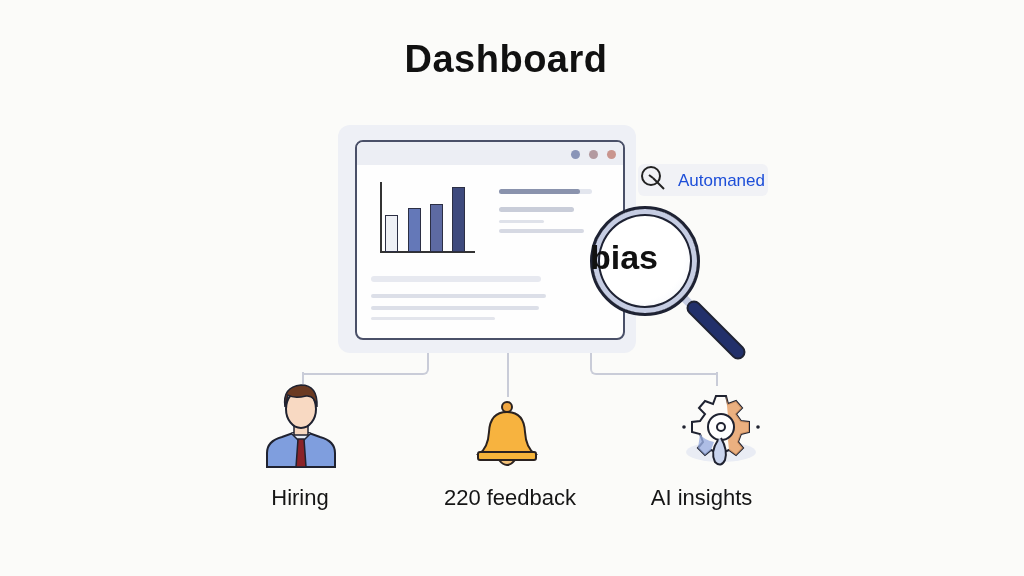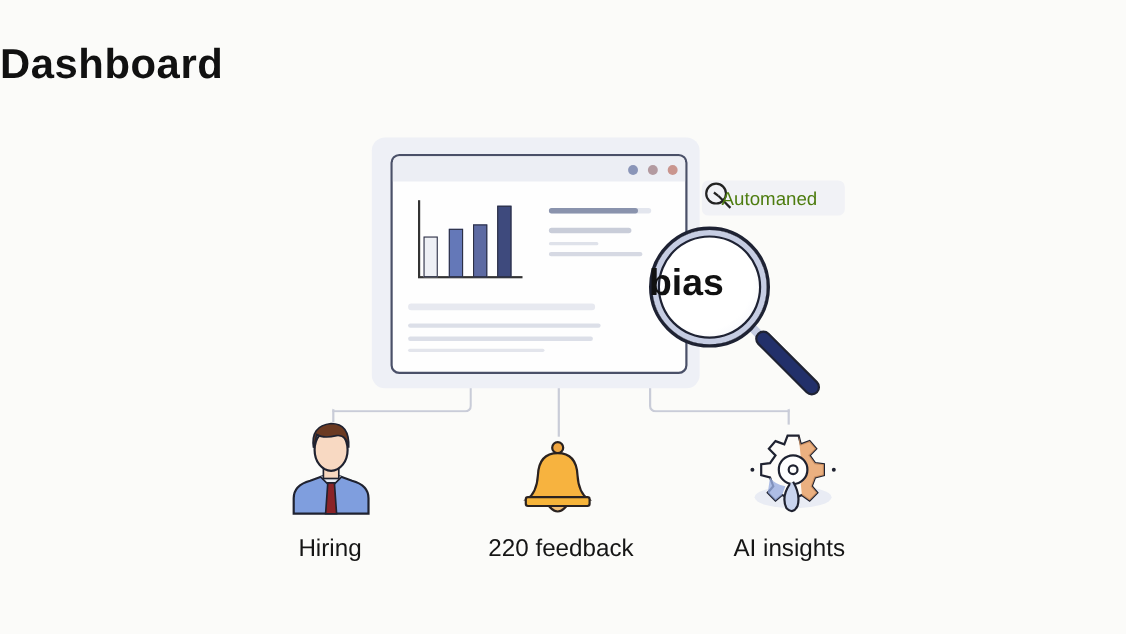--- a/index.html
+++ b/index.html
@@ -4,21 +4,21 @@
   <style>
     html, body { margin: 0; padding: 0; }
     body {
       width: 1024px; height: 576px; overflow: hidden;
       background: #fbfbf9;
       font-family: "Liberation Sans", "DejaVu Sans", sans-serif;
       position: relative;
     }
     .title {
       position: absolute; left: 0; width: 1012px; top: 38px;
-      text-align: left; font-size: 38px; font-weight: bold; color: #111;
+      text-align: center; font-size: 38px; font-weight: bold; color: #111;
       letter-spacing: 0.5px;
     }
     .window-outer {
       position: absolute; left: 338px; top: 125px; width: 298px; height: 228px;
       background: #eef0f6; border-radius: 12px;
     }
     .window {
       position: absolute; left: 355px; top: 140px; width: 270px; height: 200px;
       background: #fefefe; border: 2px solid #4a5068; border-radius: 8px;
       overflow: hidden; box-sizing: border-box;
@@ -32,21 +32,21 @@
     .bar { position: absolute; border: 1.5px solid #2c2f44; box-sizing: border-box; }
     .line { position: absolute; height: 5px; border-radius: 3px; }
     .connector { position: absolute; border-color: #c9ccd8; border-style: solid; border-width: 0; }
     .label {
       position: absolute; font-size: 22px; color: #151515; text-align: center;
     }
     .auto-pill {
       position: absolute; left: 638px; top: 164px; width: 130px; height: 32px;
       background: #f1f2f6; border-radius: 6px;
     }
-    .auto-text { position: absolute; left: 656px; top: 171px; font-size: 17px; color: #4d7c0f; }
+    .auto-text { position: absolute; left: 678px; top: 171px; font-size: 17px; color: #1d4ed8; }
     .mag-lens {
       position: absolute; left: 590px; top: 206px; width: 104px; height: 104px;
       border-radius: 50%; border: 3px solid #1e2233;
       background: radial-gradient(circle at 45% 45%, #ffffff 55%, #e4e8f4 100%);
       box-shadow: inset 0 0 0 5px #c6cde3, inset 0 0 0 7px #1e2233;
     }
     .mag-text {
       position: absolute; left: 590px; top: 238px; width: 110px; text-align: left;
       font-size: 34px; font-weight: bold; color: #111;
     }
@@ -128,13 +128,13 @@
   <ellipse cx="43" cy="60" rx="35" ry="10" fill="#e9ecf4"></ellipse>
   <path d="M38 4 L48 4 L50 12 L58 9 L64 16 L58 22 L63 29 L71 30 L71 40 L63 42 L60 50 L65 56 L58 63 L51 58 L44 61 L40 61 L33 58 L27 63 L20 56 L25 50 L22 42 L14 40 L14 30 L22 29 L27 22 L21 16 L27 9 L35 12 Z" fill="#fdfbf8" stroke="#1f2230" stroke-width="2"></path>
   <path d="M48 4 L50 12 L58 9 L64 16 L58 22 L63 29 L71 30 L71 40 L63 42 L60 50 L65 56 L58 63 L51 58 L50 48 Q58 36 50 24 Z" fill="#e8a26b" opacity="0.85"></path>
   <path d="M22 42 L20 56 L27 63 L33 58 L36 50 Q26 48 22 42 Z" fill="#9aaee0" opacity="0.8"></path>
   <circle cx="43" cy="35" r="13" fill="#fefefe" stroke="#1f2230" stroke-width="2"></circle>
   <circle cx="43" cy="35" r="4" fill="#fefefe" stroke="#1f2230" stroke-width="2"></circle>
   <path d="M40 48 Q32 60 37 70 Q43 76 47 68 Q50 58 43 46" fill="#c9d4ee" stroke="#1f2230" stroke-width="2"></path>
   <circle cx="6" cy="35" r="1.8" fill="#1f2230"></circle>
   <circle cx="80" cy="35" r="1.8" fill="#1f2230"></circle>
 </svg>
-<div class="label" style="left:650px; width:135px; top:485px;">AI insights</div>
+<div class="label" style="left:634px; width:135px; top:485px;">AI insights</div>
 
 </body></html>

